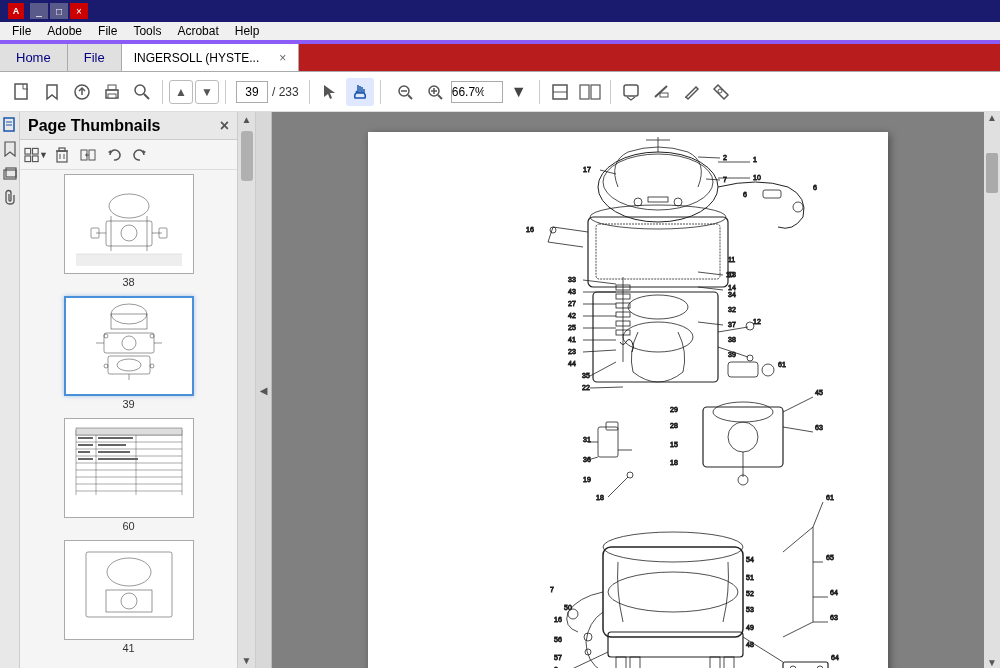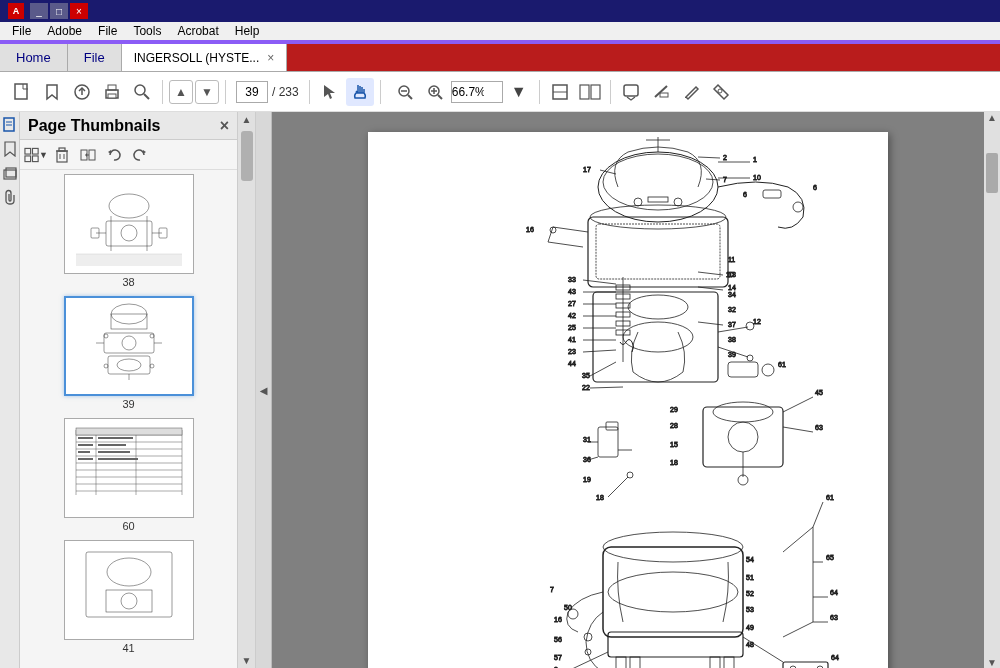--- a/index.html
+++ b/index.html
@@ -77,21 +77,21 @@
       cursor: pointer;
       background: #e0e0e0;
     }
     .tab-doc {
       padding: 0 12px;
       display: flex; align-items: center;
       font-size: 12px;
       background: white;
       border-right: 1px solid #aaa;
       cursor: pointer;
-      gap: 8px;
+      gap: 20px;
     }
     .tab-close {
       font-size: 12px;
       color: #666;
       cursor: pointer;
     }
 
     
     .toolbar {
       background: white;

